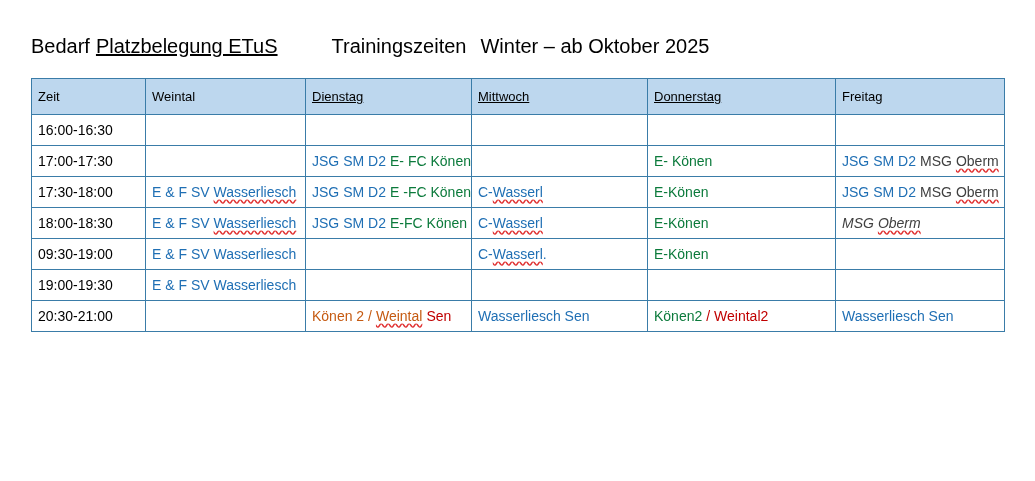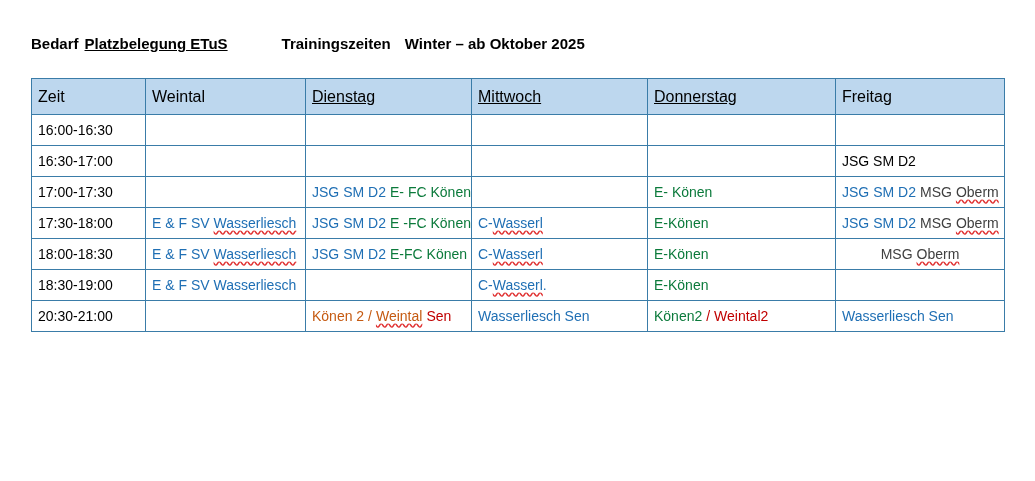--- a/index.html
+++ b/index.html
@@ -16,22 +16,22 @@
   }
   .page {
     position: relative;
     width: 1035px;
     height: 481px;
   }
   .title-row {
     position: absolute;
     left: 31px;
     top: 35px;
-    font-size: 15px;
-    font-weight: bold;
+    font-size: 20px;
+    font-weight: normal;
     white-space: nowrap;
   }
   .title-row .u {
     text-decoration: underline;
   }
   .gap-sm { display: inline-block; width: 6px; }
   .gap-lg { display: inline-block; width: 54px; }
   .gap-md { display: inline-block; width: 14px; }
 
   table.schedule {
@@ -50,21 +50,21 @@
     height: 30px;
     vertical-align: middle;
     text-align: left;
     font-weight: normal;
     overflow: hidden;
     white-space: nowrap;
   }
   table.schedule thead th {
     background: #bdd7ee;
     height: 35px;
-    font-size: 16px;
+    font-size: 13px;
   }
   col.c-zeit { width: 114px; }
   col.c-mo   { width: 160px; }
   col.c-di   { width: 166px; }
   col.c-mi   { width: 176px; }
   col.c-do   { width: 188px; }
   col.c-fr   { width: 169px; }
 
   .hdr-u { text-decoration: underline; }
   .cell-zeit { font-size: 14px; color: #000; }
@@ -122,28 +122,20 @@
 
       <tr>
         <td class="cell-zeit">16:00-16:30</td>
         <td></td>
         <td></td>
         <td></td>
         <td></td>
         <td></td>
       </tr>
 
-      <tr>
-        <td class="cell-zeit">16:30-17:00</td>
-        <td></td>
-        <td></td>
-        <td></td>
-        <td></td>
-        <td class="t-black">JSG SM D2</td>
-      </tr>
 
       <tr>
         <td class="cell-zeit">17:00-17:30</td>
         <td></td>
         <td>
           <span class="t-blue">JSG</span><span class="sp"></span><span class="t-blue uline">SM  D2</span><span class="sp"></span><span class="t-green">E- FC Könen</span>
         </td>
         <td></td>
         <td class="t-green">E- Könen</td>
         <td>
@@ -173,36 +165,44 @@
         <td>
           <span class="t-blue">E &amp; F SV</span><span class="sp"></span><span class="t-blue wavy">Wasserliesch</span>
         </td>
         <td>
           <span class="t-blue">JSG</span><span class="sp"></span><span class="t-blue uline">SM  D2</span><span class="sp"></span><span class="t-green">E-FC Könen</span>
         </td>
         <td>
           <span class="t-blue">C-</span><span class="t-blue wavy">Wasserl</span>
         </td>
         <td class="t-green">E-Könen</td>
-        <td style="text-align:center;">
+        <td style="text-align:left;font-style:italic;">
           <span class="t-pink">MSG</span><span class="sp"></span><span class="t-pink wavy">Oberm</span>
         </td>
       </tr>
 
       <tr>
-        <td class="cell-zeit">18:30-19:00</td>
+        <td class="cell-zeit">09:30-19:00</td>
         <td class="t-blue">E &amp; F SV Wasserliesch</td>
         <td></td>
         <td>
           <span class="t-blue">C-</span><span class="t-blue wavy">Wasserl</span><span class="t-blue">.</span>
         </td>
         <td class="t-green">E-Könen</td>
         <td></td>
       </tr>
 
+      <tr>
+        <td class="cell-zeit">19:00-19:30</td>
+        <td class="t-blue">E &amp; F SV Wasserliesch</td>
+        <td></td>
+        <td></td>
+        <td></td>
+        <td></td>
+      </tr>
 
 
 
       <tr>
         <td class="cell-zeit">20:30-21:00</td>
         <td></td>
         <td>
           <span class="t-orange">Könen 2 /</span><span class="sp"></span><span class="t-orange wavy">Weintal</span><span class="sp"></span><span class="t-red">Sen</span>
         </td>
         <td class="t-blue uline">Wasserliesch  Sen</td>

